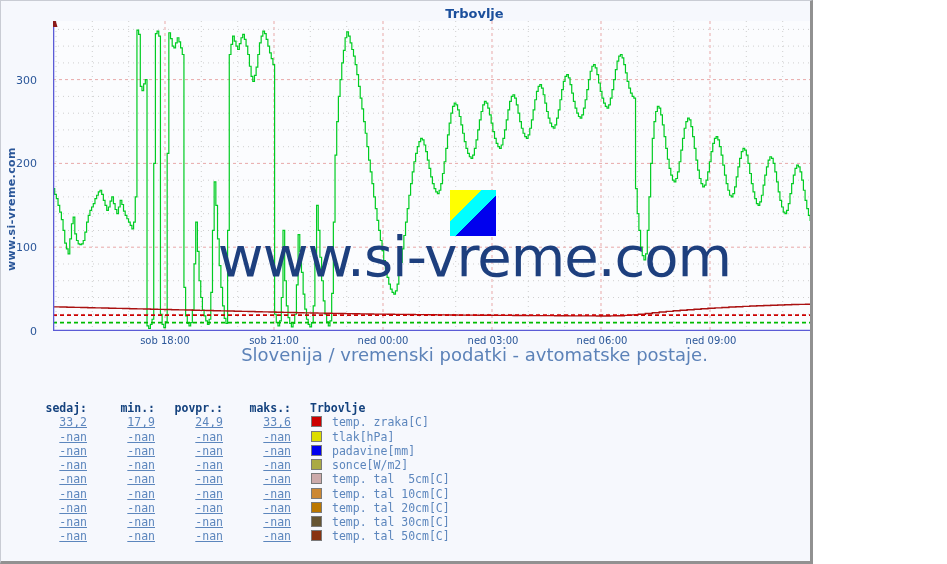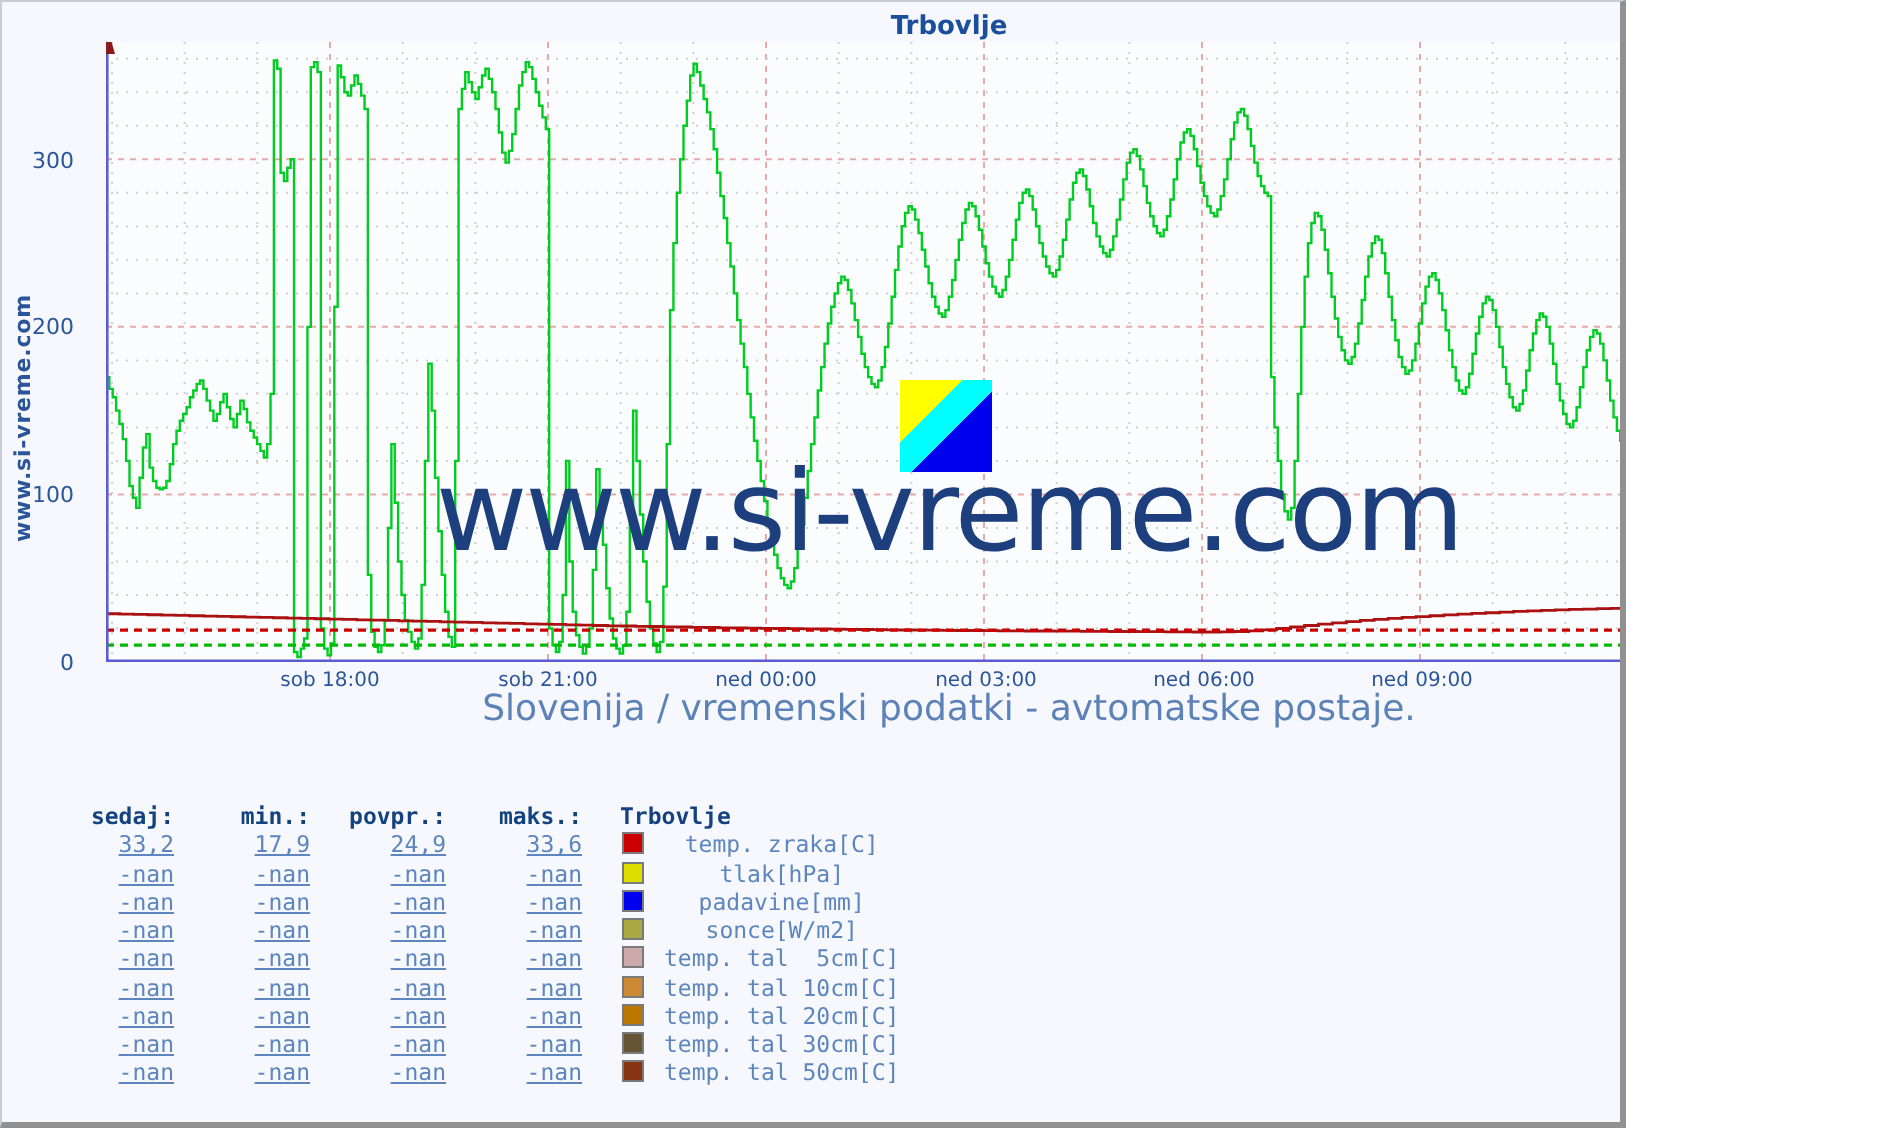--- a/index.html
+++ b/index.html
@@ -193,21 +193,21 @@
     padding-left: 14px !important;
   }
   .sw {
     display: inline-block;
     width: 9px;
     height: 9px;
     border: 1px solid #7a7a7a;
     vertical-align: -1px;
   }
   .c-lbl {
-    text-align: center;
+    text-align: left;
     padding-left: 5px !important;
     color: #5c86bd;
   }
   .c-head-lbl {
     text-align: left;
     padding-left: 19px !important;
   }
 </style>
 </head>
 <body>

